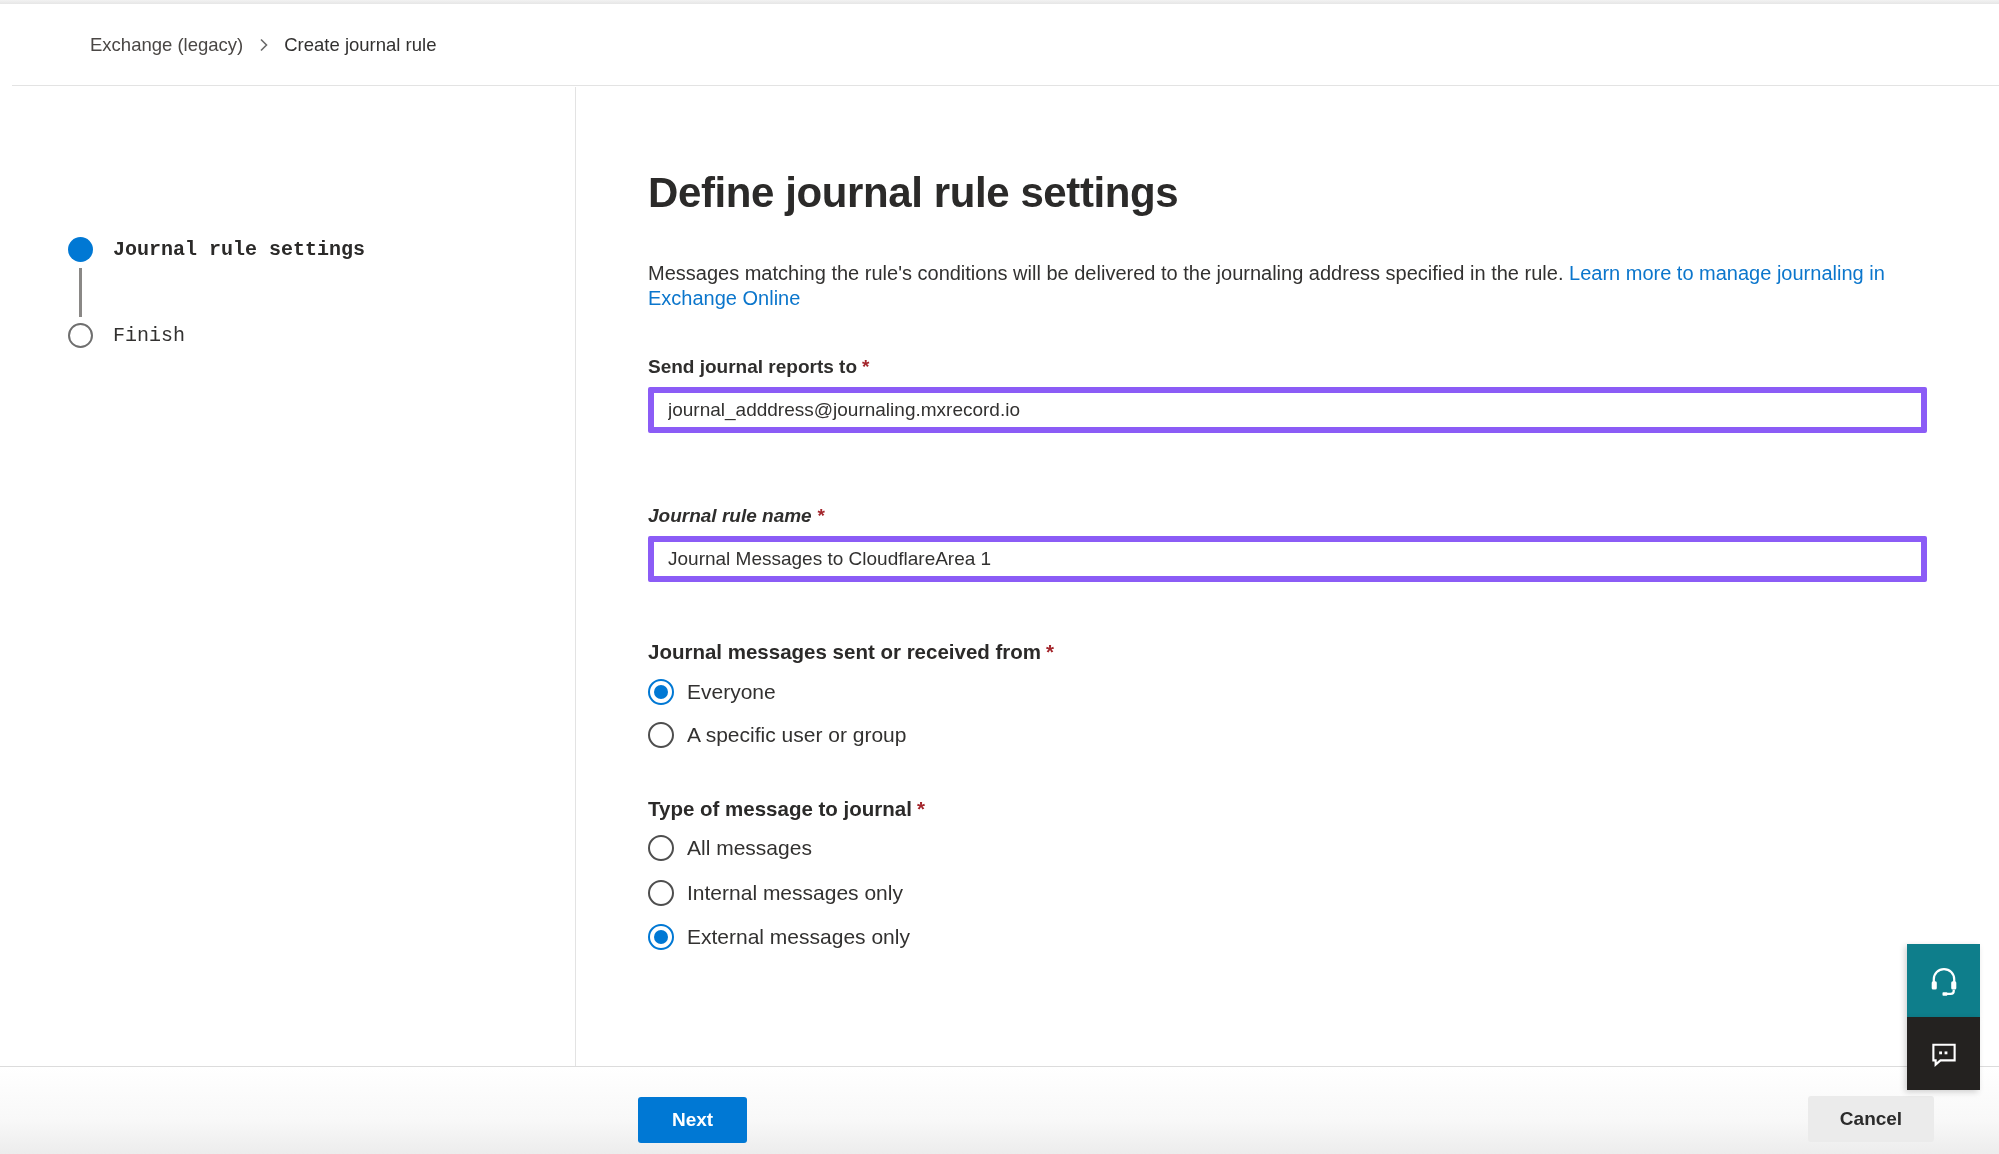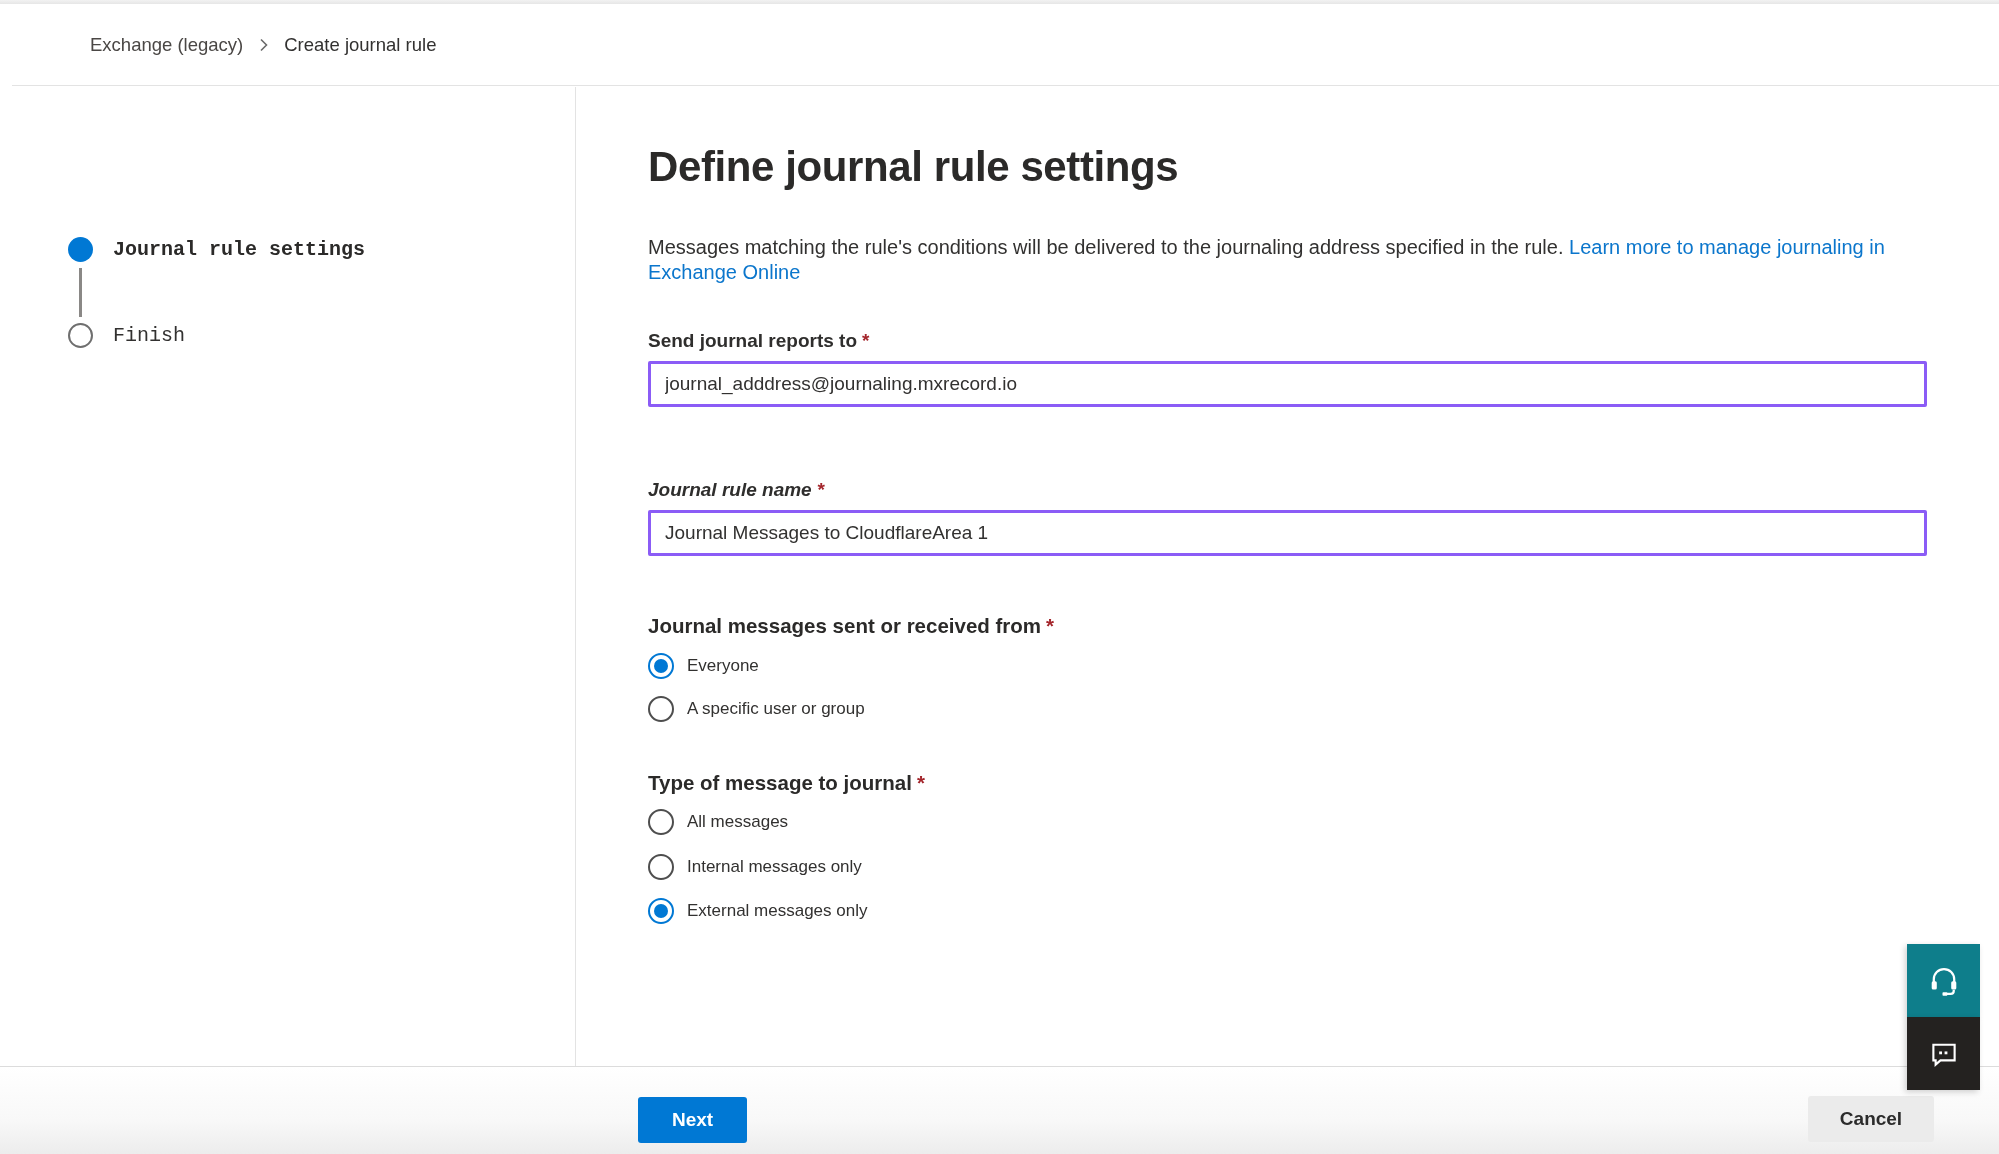--- a/index.html
+++ b/index.html
@@ -23,43 +23,43 @@
   .stepper { position:absolute; top:150px; left:68px; }
   .step-row { display:flex; align-items:center; gap:20px; cursor:pointer;font-family:Liberation Mono, monospace; }
   .step-dot { width:25px; height:25px; border-radius:50%; background:#0078d4; flex:none; }
   .step-circle { width:25px; height:25px; border-radius:50%; background:#fff;
     border:2.5px solid #6f6f6f; flex:none; }
   .step-label-active { font-size:20px; font-weight:700; color:#2b2a29; }
   .step-label { font-size:20px; color:#323130; }
   .step-connector { width:2.5px; height:49px; background:#8a8886; margin:6px 0 6px 11px; }
 
   .content { position:absolute; left:648px; top:87px; width:1282px; }
-  .page-title { margin-top:54px; font-size:42px; line-height:52px; font-weight:700;
+  .page-title { margin-top:80px; font-size:42px; line-height:52px; font-weight:700;
     color:#2b2a29; letter-spacing:-0.4px; }
   .desc { margin-top:42px; font-size:20px; line-height:25px; max-width:1245px; color:#323130; }
   .desc a { color:#0b76cc; text-decoration:none; cursor:pointer; }
   .field-label { font-size:19px; line-height:24px; font-weight:600; color:#2f2e2d; }
   .lbl-send { margin-top:44px; }
   .lbl-name { margin-top:71px;font-style:italic; }
   .req { color:#a4262c; margin-left:5px; font-weight:600; }
   .text-input { display:block; margin-top:8px; width:1279px; height:46px;
-    border:3px solid #8b5cf6; border-radius:2px; background:#fff; font-size:19px;
+    border:6px solid #8b5cf6; border-radius:2px; background:#fff; font-size:19px;
     padding:0 14px; color:#323130; font-family:inherit; outline:none; }
   .group-label { font-size:20.5px; line-height:27px; font-weight:700; color:#2b2a29; }
   .grp-from { margin-top:56px; }
   .grp-type { margin-top:47px; }
   .radio-row { display:flex; align-items:center; gap:13px; cursor:pointer; }
   .rr-1 { margin-top:14px; } .rr-2 { margin-top:17px;text-align:center; }
   .rr-3 { margin-top:13px; } .rr-4 { margin-top:19px; } .rr-5 { margin-top:18px; }
   .radio { position:relative; width:26px; height:26px; border-radius:50%;
     border:2px solid #4e4e4e; background:#fff; flex:none; }
   .radio.selected { border-color:#0078d4; }
   .radio.selected::after { content:""; position:absolute; inset:4px;
     border-radius:50%; background:#0078d4; }
-  .radio-label { font-size:17px; color:#323130; }
+  .radio-label { font-size:21px; color:#323130; }
 
   .footer { position:absolute; left:0; top:1066px; width:100%; height:98px;
     border-top:1px solid #dcdcdc;
     background:linear-gradient(180deg,#ffffff 0%,#f8f8f8 55%,#e9e9e9 100%); }
   .btn { position:absolute; height:46px; border:none; border-radius:3px;
     font-family:inherit; font-size:19px; font-weight:600; cursor:pointer;
     display:flex; align-items:center; justify-content:center; }
   .btn-next { left:638px; top:30px; width:109px; background:#0078d4; color:#fff; }
   .btn-cancel { left:1808px; top:29px; width:126px; background:#ebebeb; color:#2b2b2b; }
 

